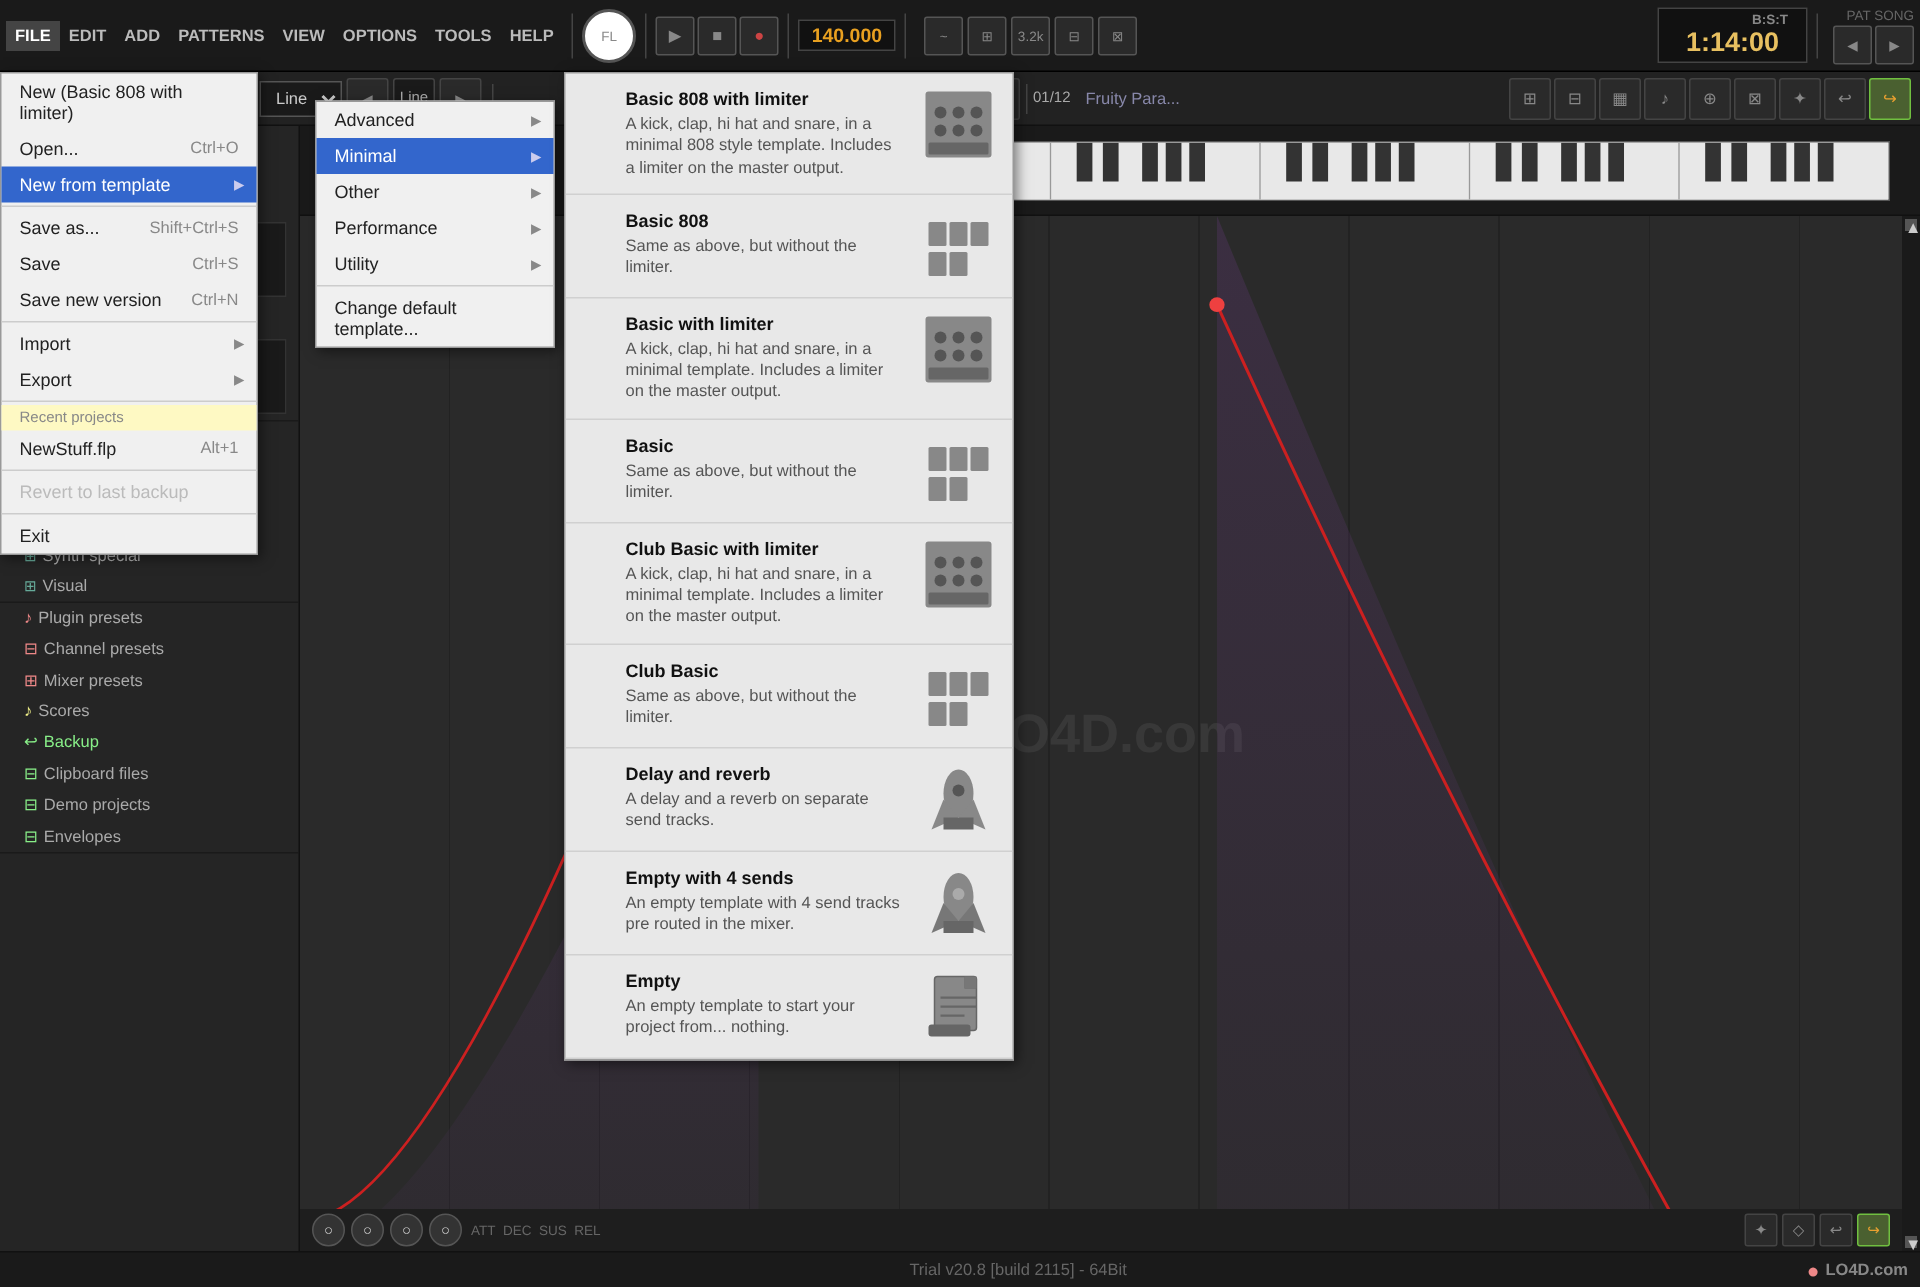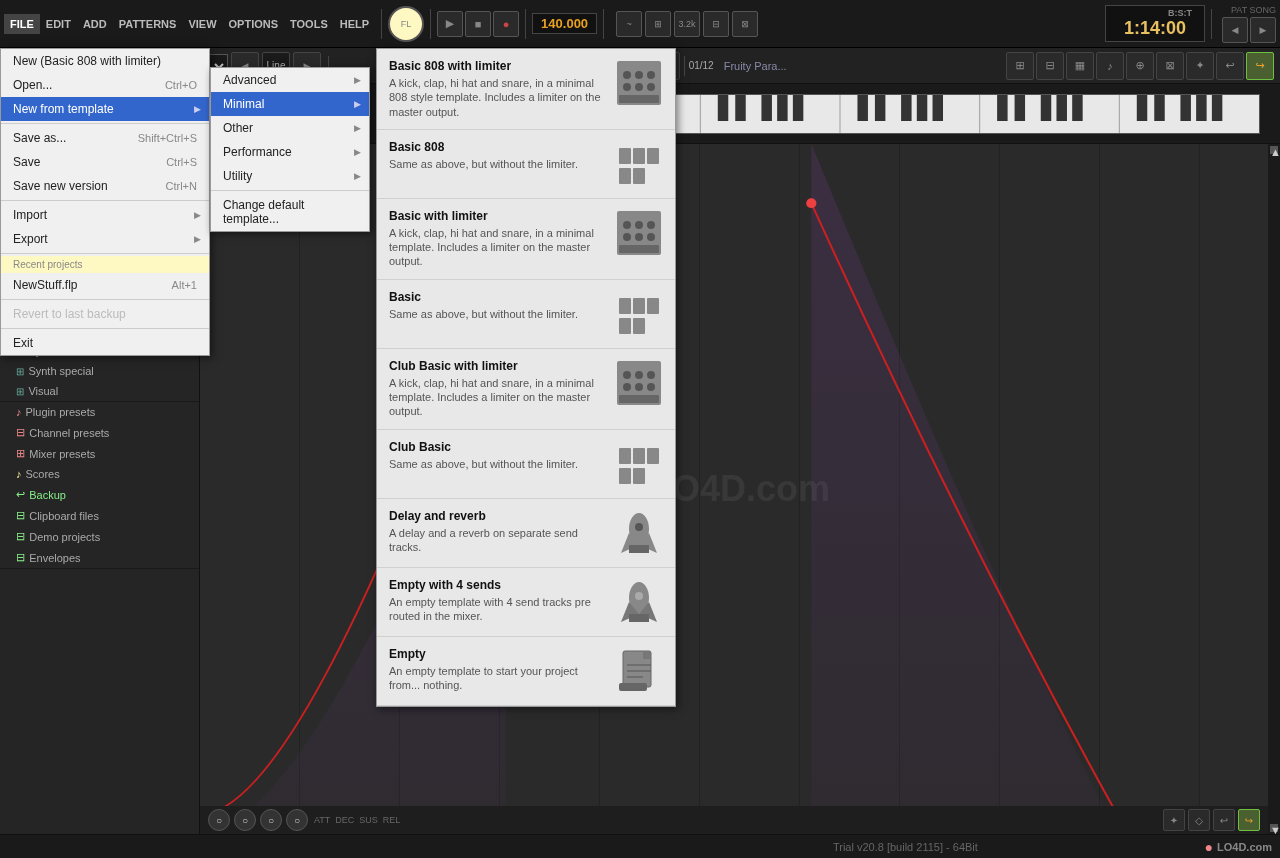--- a/index.html
+++ b/index.html
@@ -196,37 +196,37 @@
       height: 24px;
       background: #1a1a1a;
       border-top: 1px solid #111;
       display: flex; align-items: center;
       padding: 0 8px;
       color: #666;
       font-size: 11px;
       position: absolute;
       bottom: 0; left: 0; right: 0;
     }
-    .status-bar .status-text { flex: 1; text-align: center; }
+    .status-bar .status-text { flex: 1; }
     .status-logo {
       display: flex; align-items: center; gap: 4px;
       color: #555;
     }
 
     
     .overlay {
       position: absolute;
       top: 48px;
       left: 0;
       z-index: 1000;
     }
 
     
     .file-menu {
-      width: 210px;
+      width: 172px;
       background: #f0f0f0;
       border: 1px solid #999;
       box-shadow: 2px 2px 8px rgba(0,0,0,0.5);
       color: #222;
       font-size: 12px;
     }
     .fmenu-item {
       display: flex; align-items: center;
       padding: 5px 12px;
       cursor: pointer;
@@ -283,21 +283,21 @@
       z-index: 1002;
     }
     .template-entry {
       display: flex;
       align-items: flex-start;
       padding: 10px 12px;
       border-bottom: 1px solid #d0d0d0;
       cursor: pointer;
       gap: 12px;
     }
-    .template-entry .tinfo { flex: 1; }
+    .template-entry .tinfo { flex: 1; margin-left: 28px; }
     .template-entry .tname { font-weight: bold; font-size: 12px; color: #111; margin-bottom: 3px; }
     .template-entry .tdesc { font-size: 11px; color: #555; line-height: 1.3; }
     .template-icon {
       width: 48px;
       height: 48px;
       flex-shrink: 0;
       display: flex; align-items: center; justify-content: center;
     }
 
     
@@ -314,21 +314,21 @@
     <div class="menu-item">EDIT</div>
     <div class="menu-item">ADD</div>
     <div class="menu-item">PATTERNS</div>
     <div class="menu-item">VIEW</div>
     <div class="menu-item">OPTIONS</div>
     <div class="menu-item">TOOLS</div>
     <div class="menu-item">HELP</div>
   </div>
   <div class="toolbar-sep"></div>
 
-  <div class="ticon" style="width:36px;height:36px;border-radius:50%;background:#fef9c3;border:2px solid #555;">
+  <div class="ticon" style="width:36px;height:36px;border-radius:50%;background:#ffffff;border:2px solid #555;">
     <span style="font-size:9px;color:#888;">FL</span>
   </div>
   <div class="toolbar-sep"></div>
 
   <div class="ticon">▶</div>
   <div class="ticon">■</div>
   <div class="ticon" style="color:#c44;">●</div>
   <div class="toolbar-sep"></div>
   <div class="bpm-display">140.000</div>
   <div class="toolbar-sep"></div>

